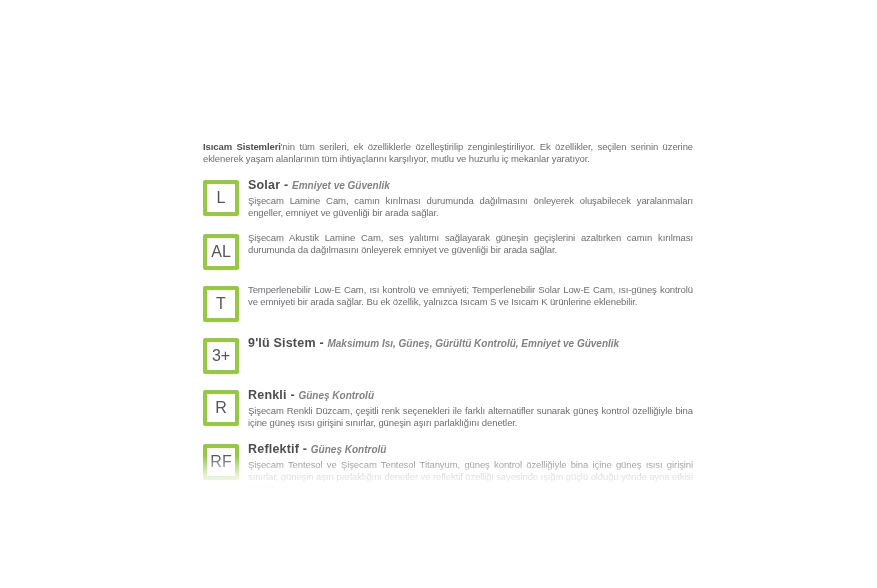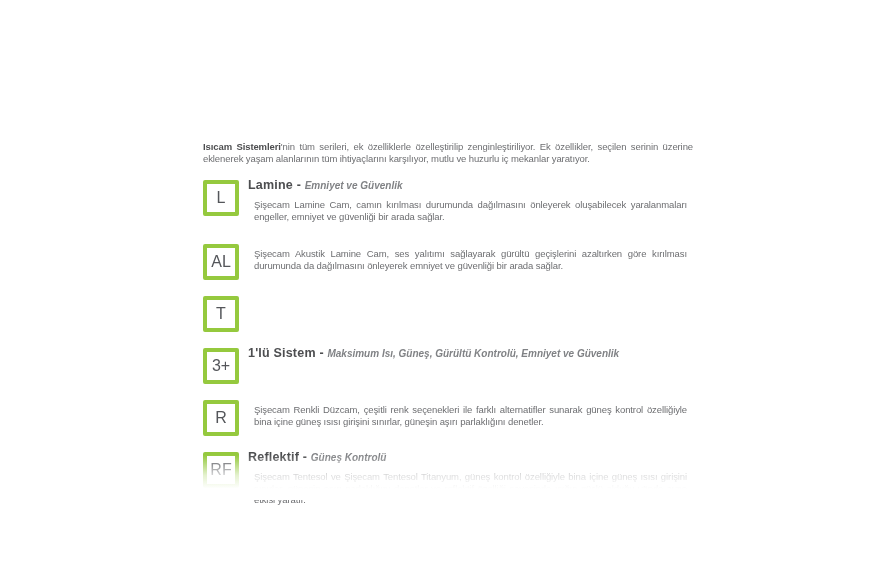--- a/index.html
+++ b/index.html
@@ -54,21 +54,21 @@
     letter-spacing: 0.2px;
     margin-bottom: 2px;
   }
   .heading .subtitle {
     font-size: 10px;
     font-style: italic;
     color: #808285;
     letter-spacing: 0;
   }
   .body-text {
-    margin: 6px;
+    margin: 0;
     font-size: 9.5px;
     line-height: 11.5px;
     color: #6d6e71;
     text-align: justify;
     letter-spacing: -0.1px;
   }
   .bottom-fade {
     position: absolute;
     left: 0;
     top: 455px;
@@ -84,56 +84,58 @@
 <div class="page">
   <div class="content">
 
     <p class="intro"><span class="lead">Isıcam Sistemleri</span><span>'nin tüm serileri, ek özelliklerle özelleştirilip zenginleştiriliyor. Ek özellikler, seçilen serinin üzerine eklenerek yaşam alanlarının tüm ihtiyaçlarını karşılıyor, mutlu ve huzurlu iç mekanlar yaratıyor.</span></p>
 
     <div class="item">
       <div class="badge">
           <span>L</span>
         </div>
       <div class="item-text">
-        <div class="heading"><span>Lamine</span><span> - </span><span class="subtitle">Emniyet ve Güvenlik</span></div>
+        <div class="heading"><span>Solar</span><span> - </span><span class="subtitle">Emniyet ve Güvenlik</span></div>
         <p class="body-text">Şişecam Lamine Cam, camın kırılması durumunda dağılmasını önleyerek oluşabilecek yaralanmaları engeller, emniyet ve güvenliği bir arada sağlar.</p>
       </div>
     </div>
 
     <div class="item">
       <div class="badge">
           <span>AL</span>
         </div>
       <div class="item-text">
-        <p class="body-text">Şişecam Akustik Lamine Cam, ses yalıtımı sağlayarak gürültü geçişlerini azaltırken göre kırılması durumunda da dağılmasını önleyerek emniyet ve güvenliği bir arada sağlar.</p>
+        <p class="body-text">Şişecam Akustik Lamine Cam, ses yalıtımı sağlayarak güneşin geçişlerini azaltırken camın kırılması durumunda da dağılmasını önleyerek emniyet ve güvenliği bir arada sağlar.</p>
       </div>
     </div>
 
     <div class="item">
       <div class="badge">
           <span>T</span>
         </div>
       <div class="item-text">
+        <p class="body-text">Temperlenebilir Low-E Cam, ısı kontrolü ve emniyeti; Temperlenebilir Solar Low-E Cam, ısı-güneş kontrolü ve emniyeti bir arada sağlar. Bu ek özellik, yalnızca Isıcam S ve Isıcam K ürünlerine eklenebilir.</p>
       </div>
     </div>
 
     <div class="item">
       <div class="badge">
           <span>3+</span>
         </div>
       <div class="item-text">
-        <div class="heading"><span>1'lü Sistem</span><span> - </span><span class="subtitle">Maksimum Isı, Güneş, Gürültü Kontrolü, Emniyet ve Güvenlik</span></div>
+        <div class="heading"><span>9'lü Sistem</span><span> - </span><span class="subtitle">Maksimum Isı, Güneş, Gürültü Kontrolü, Emniyet ve Güvenlik</span></div>
       </div>
     </div>
 
     <div class="item">
       <div class="badge">
           <span>R</span>
         </div>
       <div class="item-text">
+        <div class="heading"><span>Renkli</span><span> - </span><span class="subtitle">Güneş Kontrolü</span></div>
         <p class="body-text">Şişecam Renkli Düzcam, çeşitli renk seçenekleri ile farklı alternatifler sunarak güneş kontrol özelliğiyle bina içine güneş ısısı girişini sınırlar, güneşin aşırı parlaklığını denetler.</p>
       </div>
     </div>
 
     <div class="item">
       <div class="badge">
           <span>RF</span>
         </div>
       <div class="item-text">
         <div class="heading"><span>Reflektif</span><span> - </span><span class="subtitle">Güneş Kontrolü</span></div>

